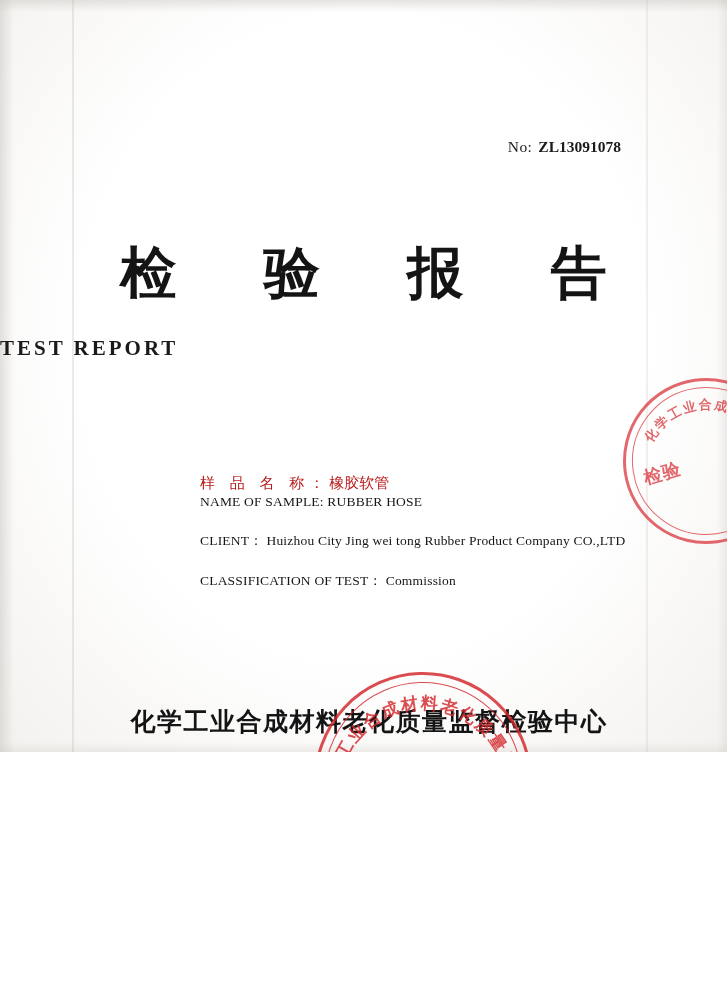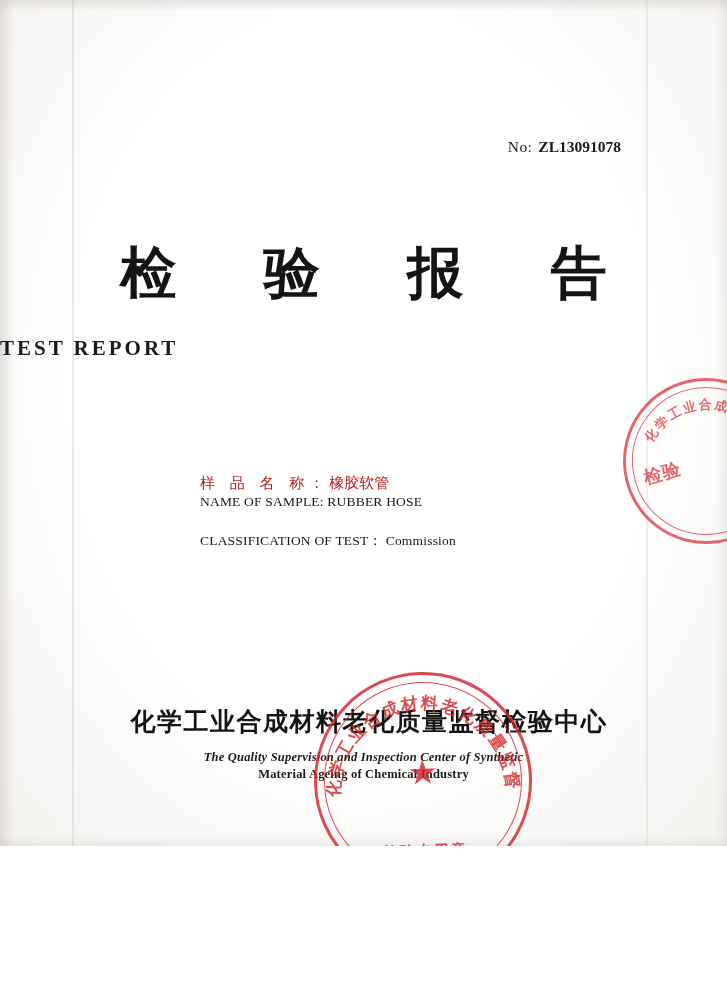--- a/index.html
+++ b/index.html
@@ -6,21 +6,21 @@
     margin: 0;
     padding: 0;
     background: #ffffff;
   }
   body {
     font-family: "Liberation Serif", serif;
   }
   .page {
     position: relative;
     width: 727px;
-    height: 846px;
+    height: 752px;
     background: #fdfcfa;
     overflow: hidden;
   }
   
   .paper-texture {
     position: absolute;
     inset: 0;
     background:
       linear-gradient(90deg, rgba(205,200,195,0.55) 0px, rgba(255,255,255,0) 14px),
       linear-gradient(180deg, rgba(200,195,190,0.45) 0px, rgba(255,255,255,0) 12px),
@@ -244,20 +244,24 @@
       <div class="field-cn">
         <span class="lbl">样 品 名 称：</span><span>橡胶软管</span>
       </div>
       <div class="field-en">
         <span>NAME OF SAMPLE:</span>
         <span>RUBBER    HOSE</span>
       </div>
     </div>
 
     <div class="field-row">
+      <div class="field-en">
+        <span>CLIENT：</span>
+        <span>Huizhou City Jing wei tong Rubber Product Company CO.,LTD</span>
+      </div>
     </div>
 
     <div class="field-row">
       <div class="field-en">
         <span>CLASSIFICATION OF TEST：</span>
         <span>Commission</span>
       </div>
     </div>
 
   </div>

